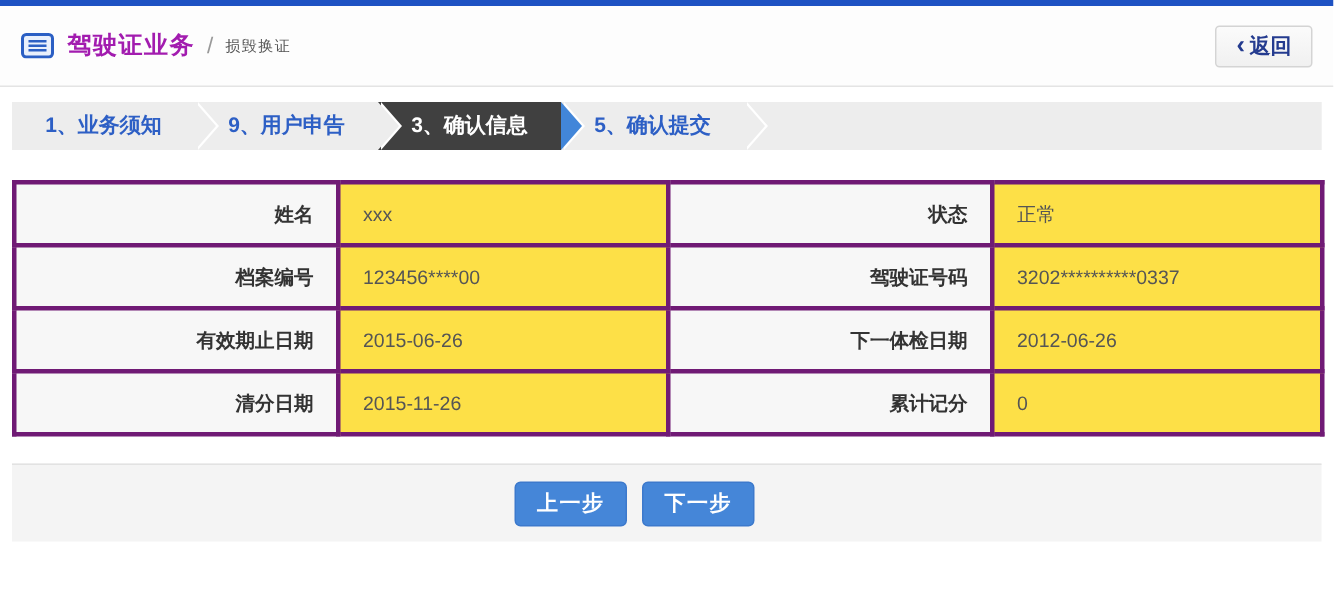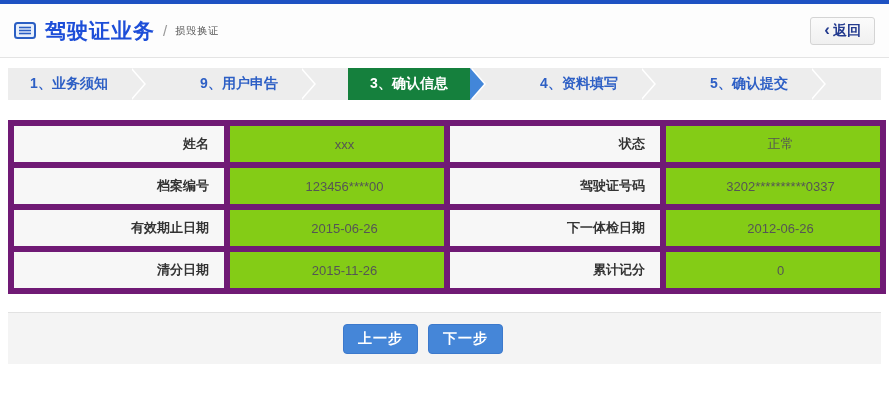--- a/index.html
+++ b/index.html
@@ -6,48 +6,48 @@
   html,body { width:889px; height:405px; overflow:hidden; background:#fff;
     font-family:"Liberation Sans","DejaVu Sans",sans-serif; }
 
   
   .topbar { height:4px; background:#1e52c3; }
 
   
   .header { height:54px; background:#fdfdfd; border-bottom:1px solid #e4e4e4;
     display:flex; align-items:center; padding:0 14px; }
   .header .hicon { display:flex; align-items:center; margin-right:9px; }
-  .header .title { font-size:21px; font-weight:bold; color:#1d4ed8; letter-spacing:1px; }
+  .header .title { font-size:16px; font-weight:bold; color:#a21caf; letter-spacing:1px; }
   .header .sep { font-size:15px; color:#999; margin:0 8px; }
   .header .subtitle { font-size:10px; color:#555; letter-spacing:1px; }
   .back-btn { margin-left:auto; height:28px; padding:0 13px; display:flex; align-items:center;
     background:linear-gradient(#fbfbfb,#f0f0f0); border:1px solid #d4d4d4; border-radius:3px;
     color:#243b8f; font-size:14px; font-weight:bold; cursor:pointer; }
   .back-btn .chev { font-size:17px; font-weight:bold; margin-right:3px; line-height:1; transform:translateY(-1px); }
 
   
-  .steps { margin:10px 8px 0; height:32px; display:flex; background:#ededed; position:relative;gap:48px; }
+  .steps { margin:10px 8px 0; height:32px; display:flex; background:#ededed; position:relative; }
   .step { position:relative; width:122px; display:flex; align-items:center; justify-content:center;
     font-size:14px; font-weight:bold; color:#2d5fc5; cursor:pointer; }
   .step::before { content:""; position:absolute; top:0; right:-16px; width:0; height:0; z-index:1;
     border-top:16px solid transparent; border-bottom:16px solid transparent; border-left:14px solid #fff; }
   .step::after  { content:""; position:absolute; top:0; right:-14px; width:0; height:0; z-index:2;
     border-top:16px solid transparent; border-bottom:16px solid transparent; border-left:14px solid #ededed; }
   .step:nth-child(1){z-index:7} .step:nth-child(2){z-index:6} .step:nth-child(3){z-index:5}
   .step:nth-child(4){z-index:4} .step:nth-child(5){z-index:3} .step:nth-child(6){z-index:2}
-  .step.active { background:#15803d; color:#fff; }
+  .step.active { background:#404040; color:#fff; }
   .step.active::after { border-left-color:#4286d9; }
   .steps-tail { flex:1; background:#ededed; z-index:1; }
 
   
   .info-table { width:873px; margin:20px 8px 0; border-collapse:collapse; table-layout:fixed; }
-  .info-table td { height:42px; border:6px solid #701a75; font-size:13px; vertical-align:middle; }
+  .info-table td { height:42px; border:3px solid #701a75; font-size:13px; vertical-align:middle; }
   .info-table td.lbl { width:216px; background:#f7f7f7; color:#333; font-weight:bold;
     text-align:right; padding-right:15px; }
-  .info-table td.val { width:220px; background:#84cc16; color:#555; text-align:center; padding-left:15px; }
+  .info-table td.val { width:220px; background:#fde047; color:#555; text-align:left; padding-left:15px; }
 
   
   .footer { margin:18px 8px 0; height:52px; background:#f4f4f4; border-top:1px solid #e2e2e2;
     display:flex; align-items:center; justify-content:center; padding-right:53px; }
   .btn { height:30px; min-width:66px; padding:0 14px; margin-left:10px; border-radius:4px;
     background:#4586d8; border:1px solid #3c79cc; color:#fff; font-size:14px; font-weight:bold;
     font-family:inherit; cursor:pointer; display:flex; align-items:center; justify-content:center; letter-spacing:1px; }
 </style>
 </head>
 <body>
@@ -76,23 +76,20 @@
   <div class="step">
     <span>1、业务须知</span>
   </div>
   <div class="step">
     <span>9、用户申告</span>
   </div>
   <div class="step active">
     <span>3、确认信息</span>
   </div>
   <div class="step">
-    <span>4、资料填写</span>
-  </div>
-  <div class="step">
     <span>5、确认提交</span>
   </div>
   <div class="steps-tail"></div>
 </div>
 
 <table class="info-table">
   <tbody>
     <tr>
       <td class="lbl">姓名</td>
       <td class="val">xxx</td>

